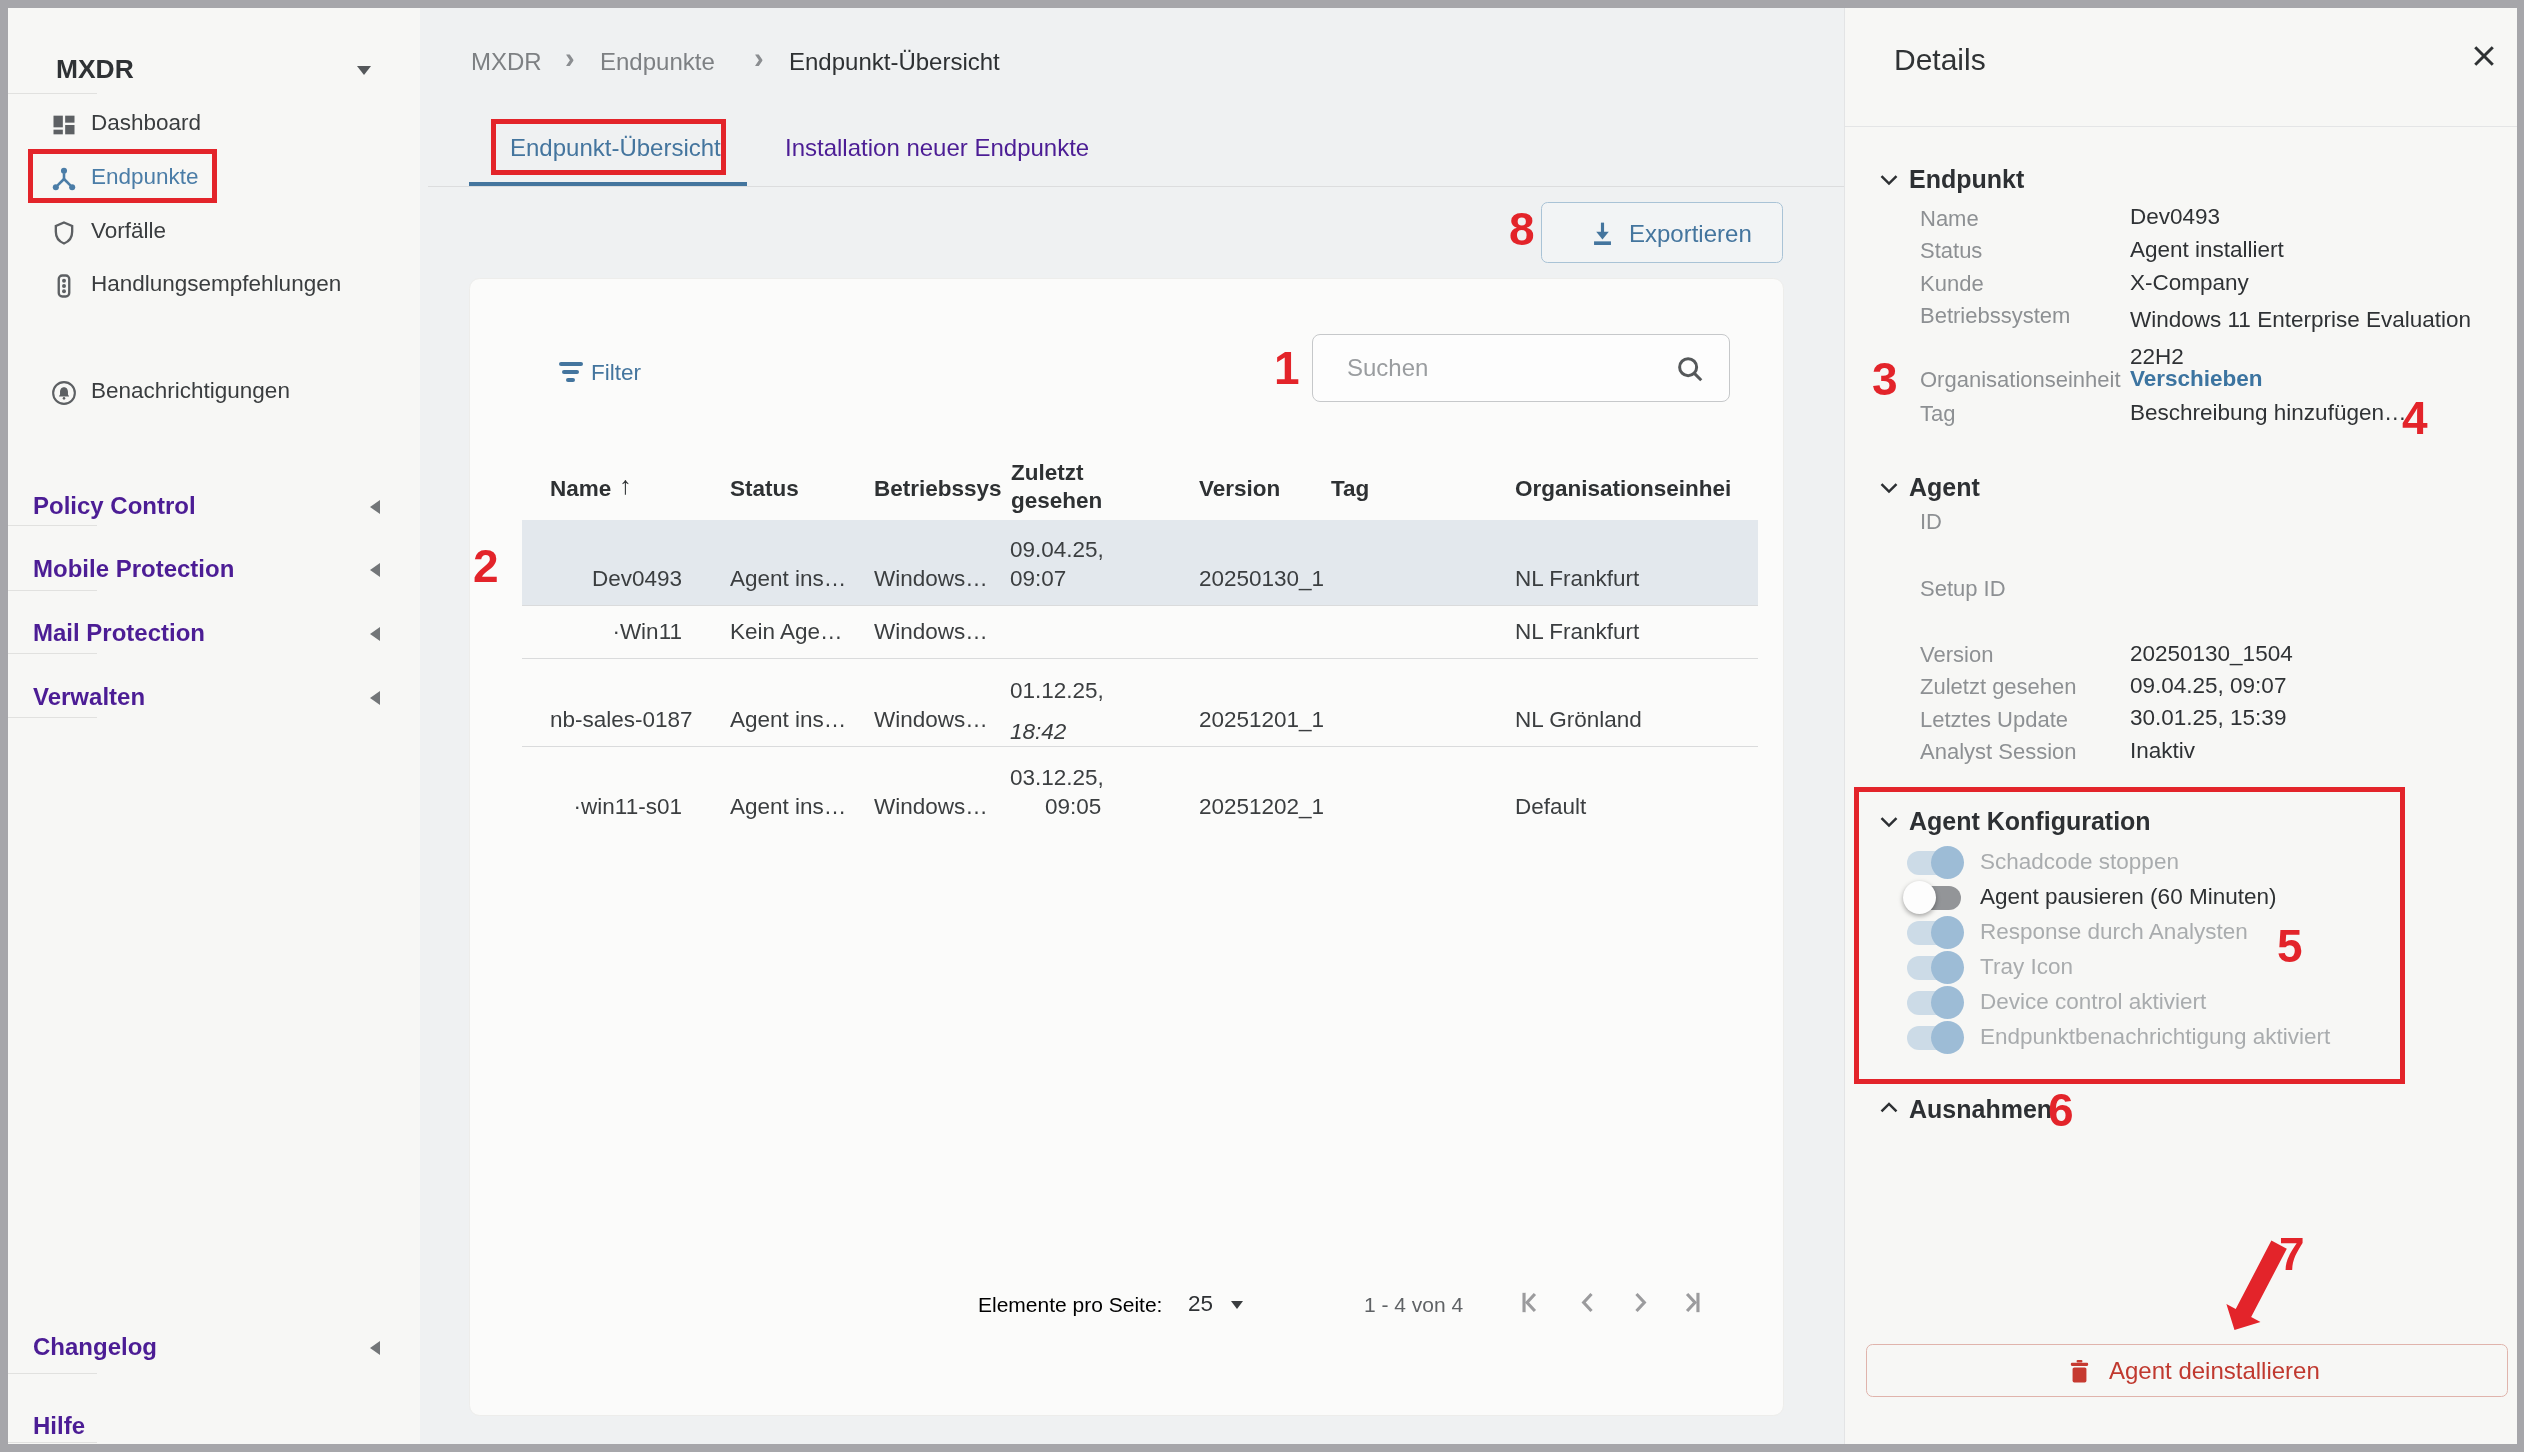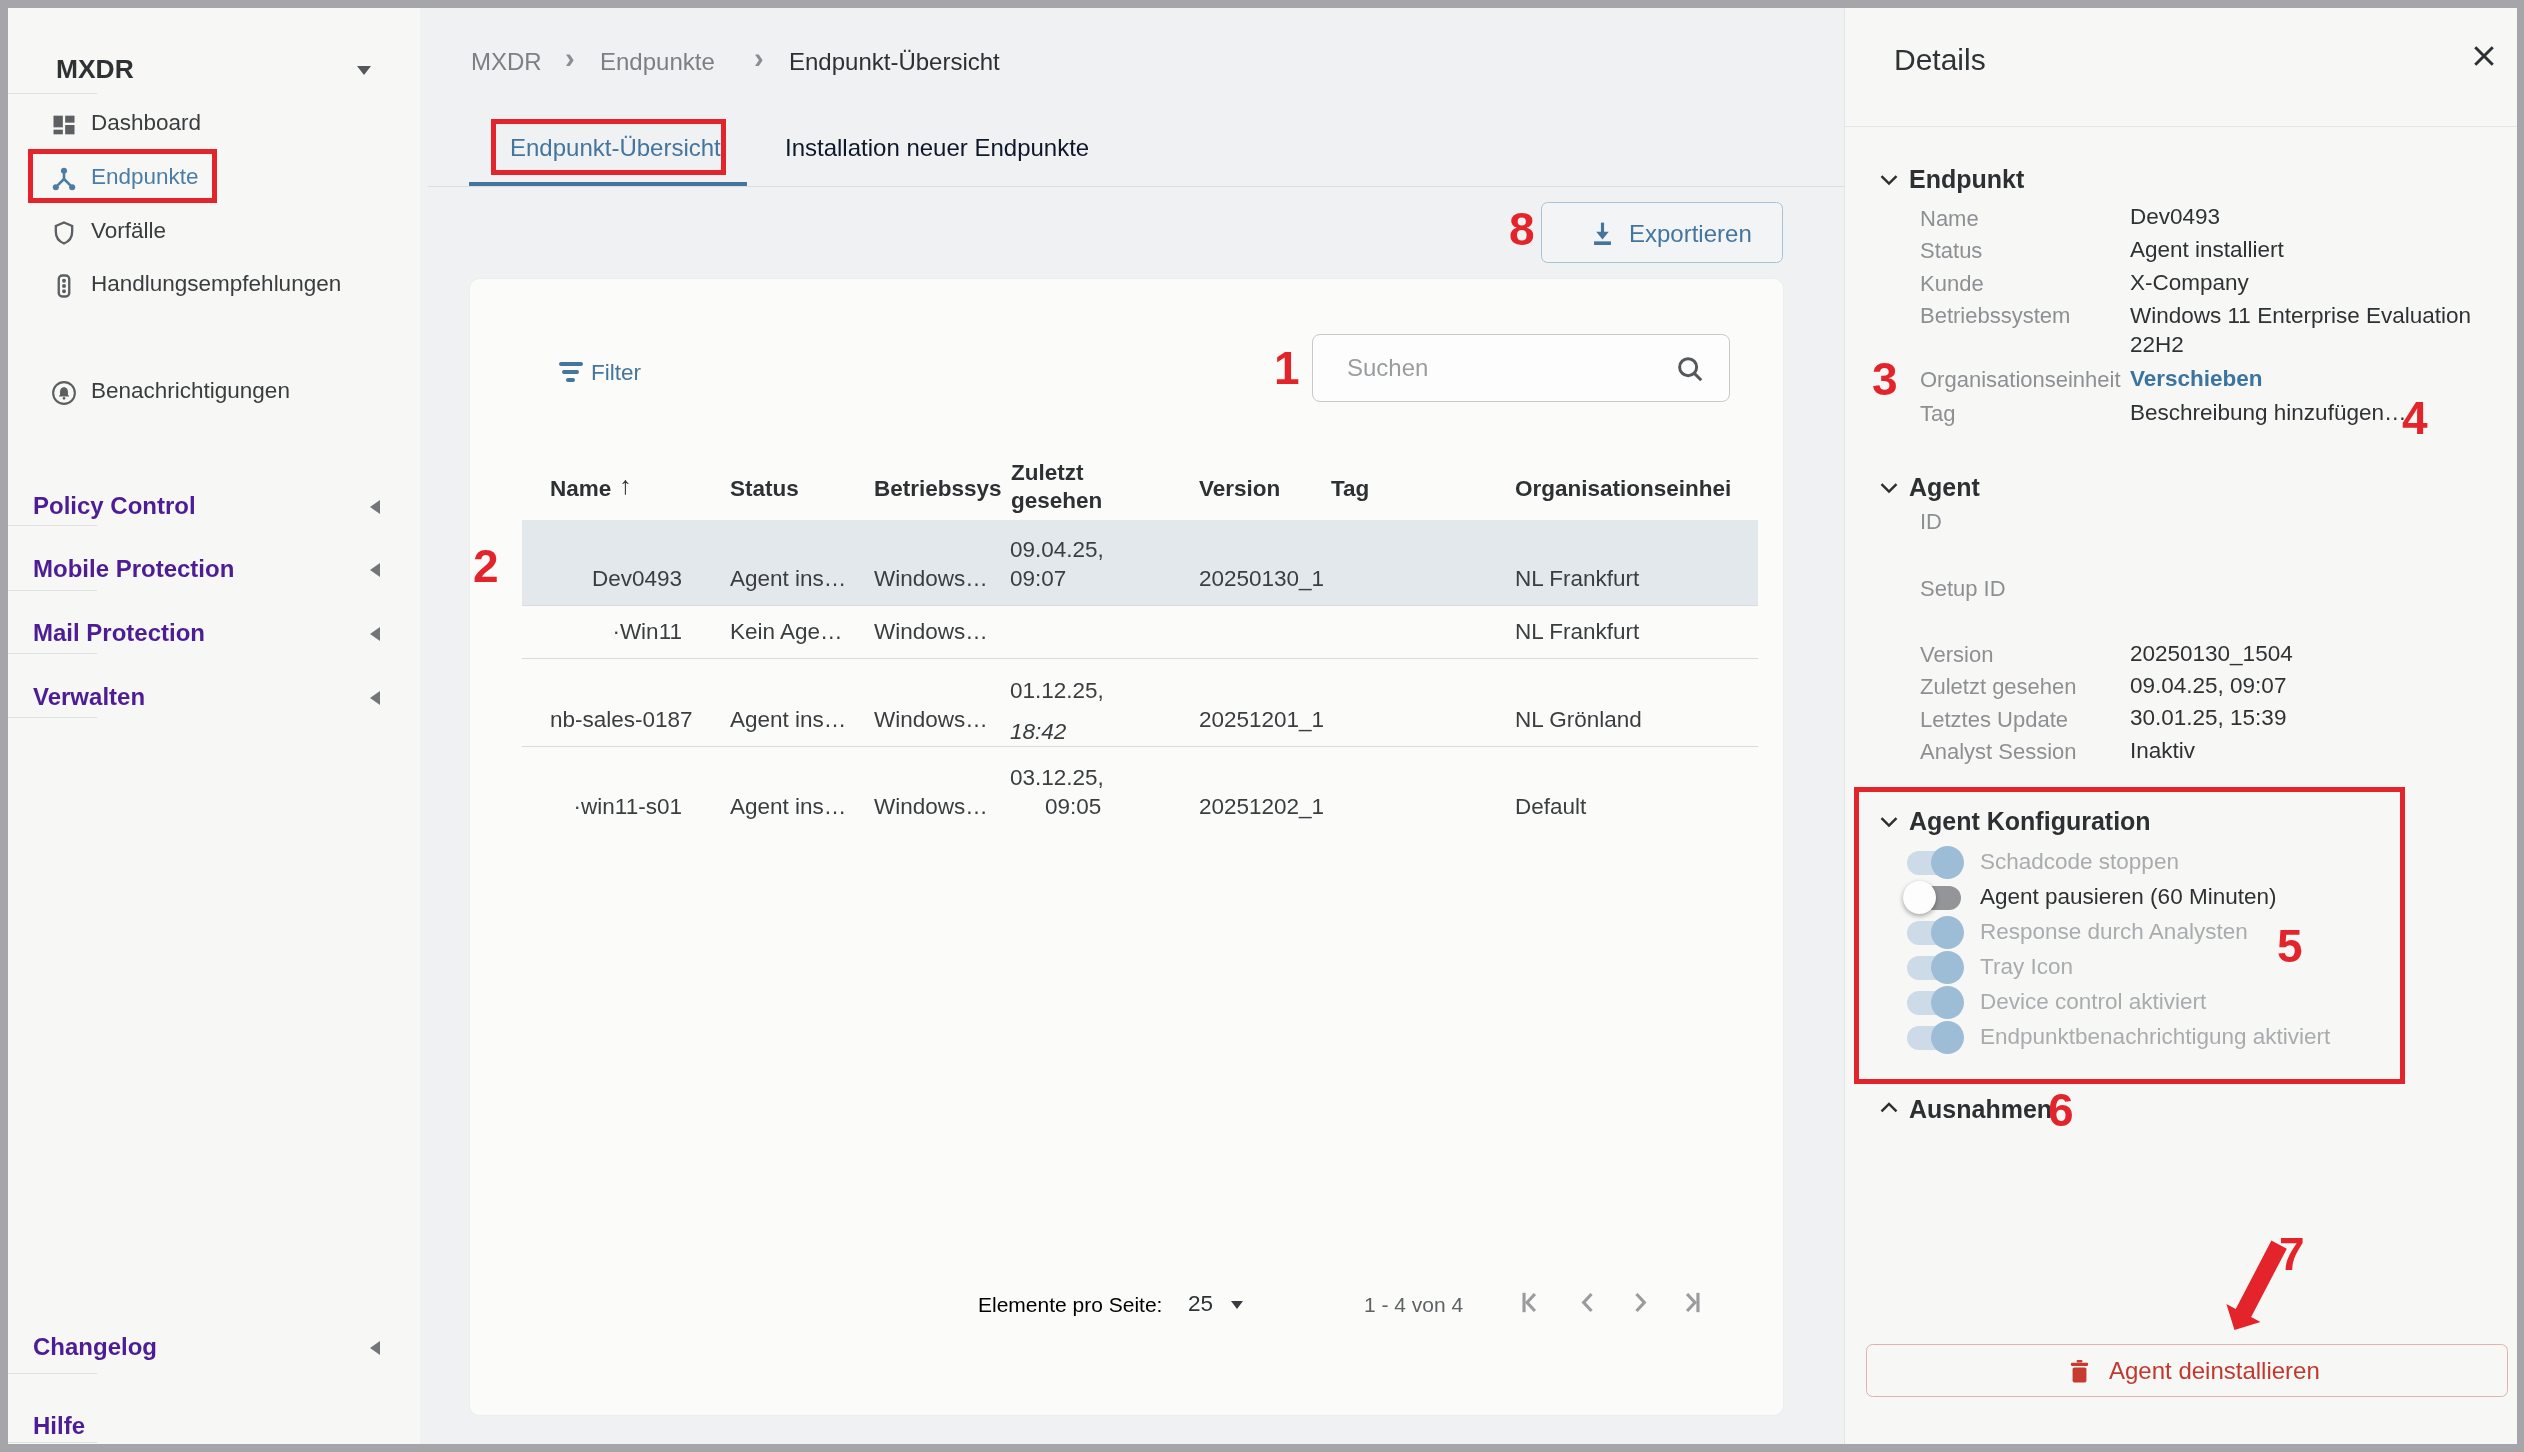--- a/index.html
+++ b/index.html
@@ -53,21 +53,21 @@
   
   .pag{font-size:21px;color:#000000;}
   .pagdark{font-size:22.5px;color:#2f3235;}
   .pagericon{position:absolute;width:29px;height:29px;cursor:pointer;}
   
   .dtitle{left:1894px;top:42px;font-size:30px;color:#303335;}
   .dline{left:1845px;top:126px;width:672px;height:1.3px;background:#e4e5e6;}
   .sechdr{position:absolute;font-size:25px;font-weight:700;color:#2d3033;}
   .dlabel{position:absolute;left:1920px;font-size:22px;color:#8d9093;white-space:nowrap;}
   .dvalue{position:absolute;left:2130px;font-size:22.5px;color:#2f3235;white-space:nowrap;}
-  .dvalue.wrap{white-space:normal;width:380px;line-height:29px;}
+  .dvalue.wrap{white-space:normal;width:380px;line-height:37px;}
   .dlink{color:#3c74a0;font-weight:700;cursor:pointer;}
   
   .toggle{position:absolute;left:1907px;width:54px;height:24px;border-radius:12px;cursor:pointer;}
   .toggle .knob{position:absolute;top:-4.6px;width:33px;height:33px;border-radius:50%;}
   .toggle.on{background:#ccdbe7;}
   .toggle.on .knob{right:-2.6px;background:#9dbcd6;}
   .toggle.off{background:#939598;}
   .toggle.off .knob{left:-4px;background:#fdfdfd;box-shadow:0 2px 5.3px rgba(0,0,0,.35);}
   .tglabel{position:absolute;left:1980px;font-size:22.5px;color:#a9acae;white-space:nowrap;}
   .tglabel.dark{color:#2e3133;}
@@ -167,21 +167,21 @@
   </div>
   <div class="sideline" style="top:1442px;"></div>
 
   <div class="t crumb" style="left:471px;top:48px;">MXDR</div>
   <div class="t crumbsep" style="left:565px;top:41px;">›</div>
   <div class="t crumb" style="left:600px;top:48px;">Endpunkte</div>
   <div class="t crumbsep" style="left:754px;top:41px;">›</div>
   <div class="t crumb last" style="left:789px;top:48px;">Endpunkt-Übersicht</div>
 
   <div class="t tab" style="left:510px;top:134px;color:#44759e;">Endpunkt-Übersicht</div>
-  <div class="t tab" style="left:785px;top:134px;color:#0f172a;">Installation neuer Endpunkte</div>
+  <div class="t tab" style="left:785px;top:134px;color:#4c1d95;">Installation neuer Endpunkte</div>
   <div class="abs tabline"></div>
   <div class="abs tabborder"></div>
 
   <div class="abs exportbtn">
     <svg class="abs" style="left:46px;top:16px;width:29px;height:29px;" viewBox="0 0 24 24">
       <line x1="12" y1="3" x2="12" y2="12" stroke="#44759e" stroke-width="2.6"></line>
       <polygon points="6.8,10.5 17.2,10.5 12,17" fill="#44759e"></polygon>
       <line x1="5" y1="20" x2="19" y2="20" stroke="#44759e" stroke-width="3"></line>
     </svg>
     <span>Exportieren</span>

